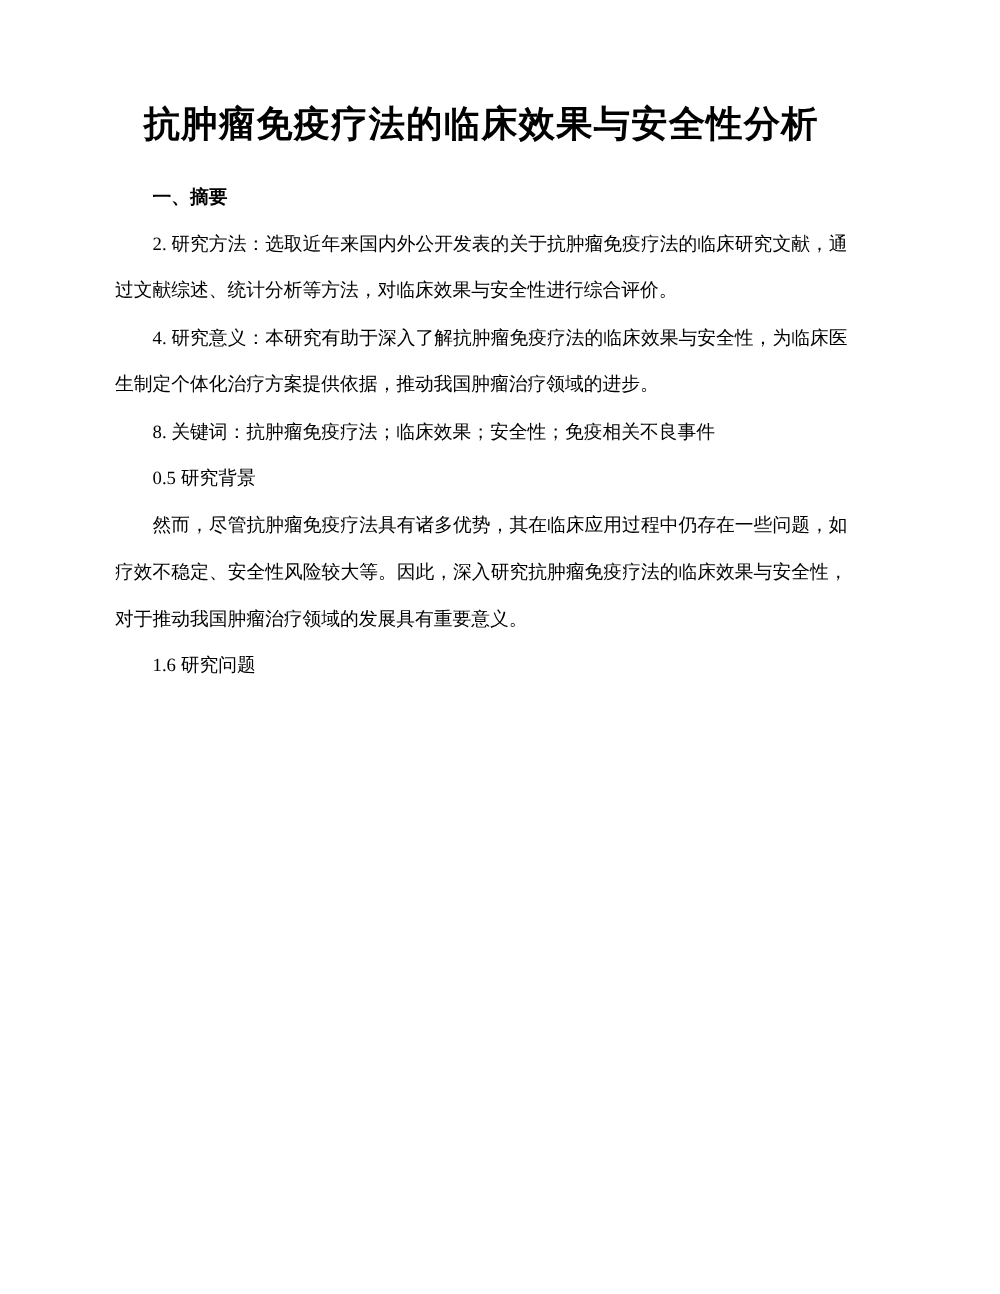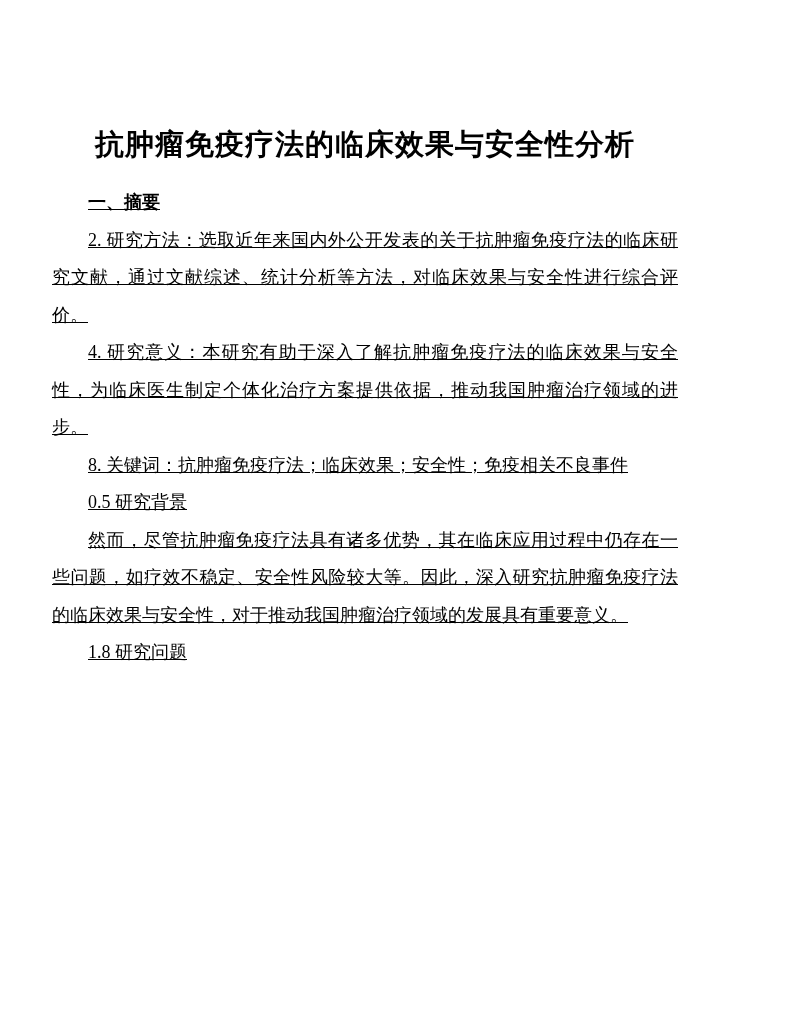--- a/index.html
+++ b/index.html
@@ -11,40 +11,38 @@
     position: relative;
     width: 800px;
     height: 1035px;
     background: #ffffff;
     overflow: hidden;
     font-family: "Liberation Serif", "DejaVu Serif", serif;
     color: #000000;
     box-sizing: border-box;
   }
   .doc {
-    padding: 80px 122px 0 52px;
+    padding: 80px 122px 0 92px;
     box-sizing: border-box;
-    margin-top: 44px;
   }
   .doc-title {
     font-size: 29px;
     font-weight: bold;
     text-align: center;
     line-height: 40px;
     margin: 0 0 20px 0;
     letter-spacing: 1px;
   }
   .block {
-    font-size: 18px;
+    font-size: 15px;
     line-height: 37.5px;
     margin: 0;
     text-align: justify;
     text-indent: 2em;
     word-break: break-all;
-    text-decoration: underline;
   }
   .block.heading {
     font-weight: bold;
     text-align: left;
   }
 </style>
 </head>
 <body>
 
 <div class="page">
@@ -59,16 +57,16 @@
     <p class="block">4.  研究意义：本研究有助于深入了解抗肿瘤免疫疗法的临床效果与安全性，为临床医生制定个体化治疗方案提供依据，推动我国肿瘤治疗领域的进步。</p>
 
     <p class="block">8.  关键词：抗肿瘤免疫疗法；临床效果；安全性；免疫相关不良事件</p>
 
 
     <p class="block">0.5 研究背景</p>
 
 
     <p class="block">然而，尽管抗肿瘤免疫疗法具有诸多优势，其在临床应用过程中仍存在一些问题，如疗效不稳定、安全性风险较大等。因此，深入研究抗肿瘤免疫疗法的临床效果与安全性，对于推动我国肿瘤治疗领域的发展具有重要意义。</p>
 
-    <p class="block">1.8 研究问题</p>
+    <p class="block">1.6 研究问题</p>
 
   </div>
 </div>
 
 </body></html>

